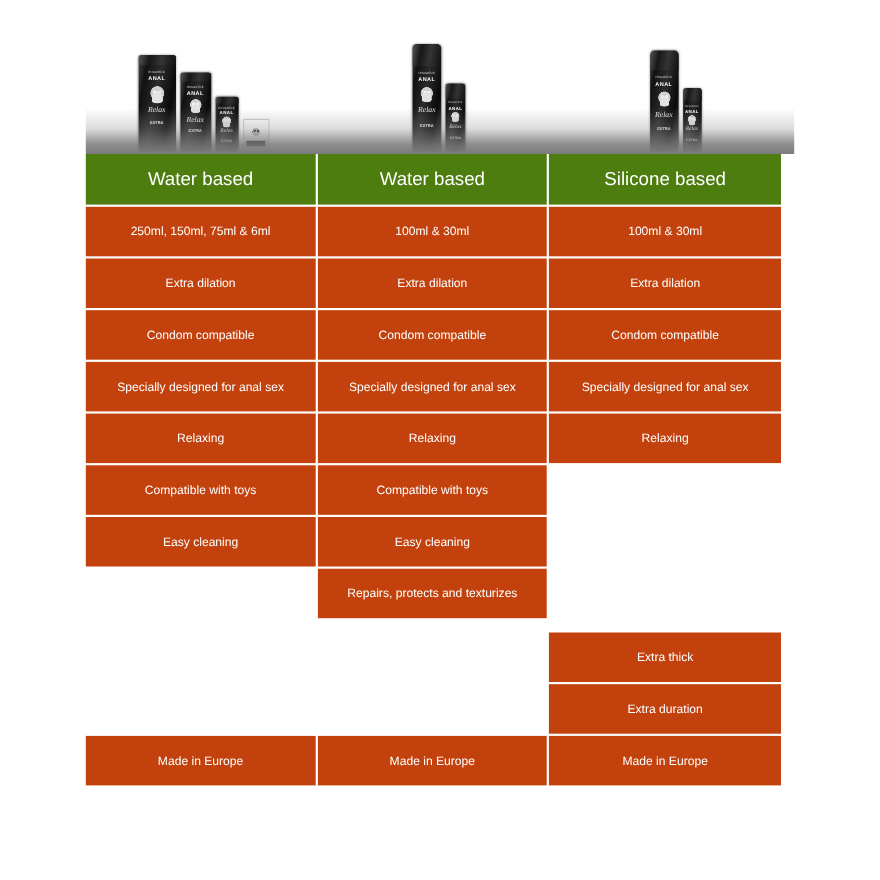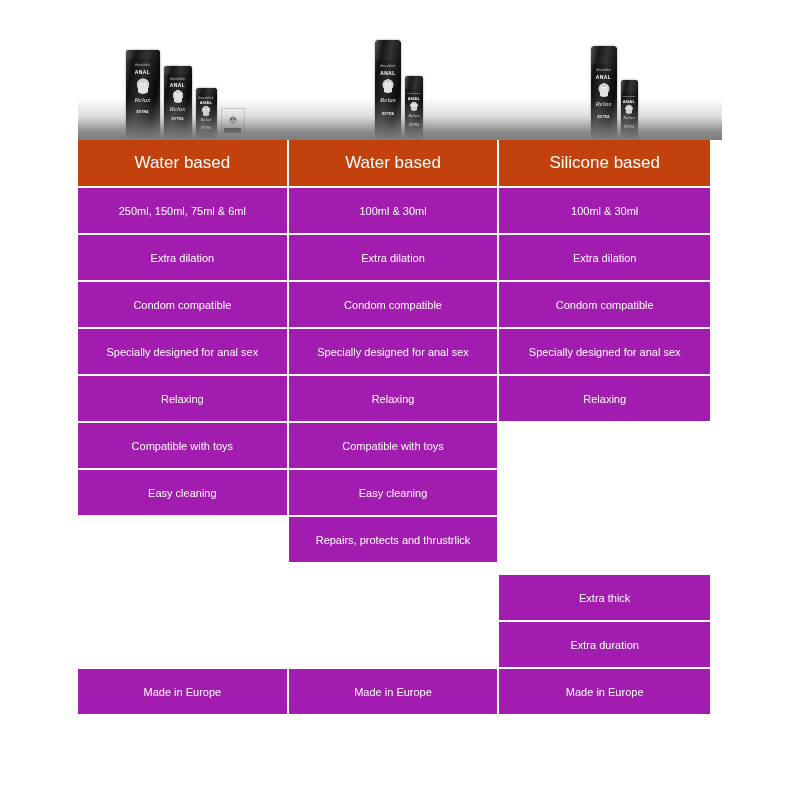--- a/index.html
+++ b/index.html
@@ -165,32 +165,32 @@
 
   .cell {
     width: 214px;
     margin-right: 2px;
     display: flex;
     align-items: center;
     justify-content: center;
     text-align: center;
     color: #ffffff;
     font-size: 11px;
-    background: #a21caf;
+    background: #c2410c;
     box-sizing: border-box;
     padding: 4px 8px;
   }
   .cell:last-child { margin-right: 12px; width: 216px; text-align: right; }
 
   .cell.empty {
     background: transparent;
   }
 
   .row.header .cell {
-    background: #c2410c;
+    background: #4d7c0f;
     height: 46px;
     font-size: 17px;
     color: #ffffff;
     font-weight: normal;
   }
 
   .row.body .cell { height: 45px; }
 
   .gap-row { height: 11px; }
 </style>
@@ -325,21 +325,21 @@
 
     <div class="row body">
       <div class="cell">Easy cleaning</div>
       <div class="cell">Easy cleaning</div>
       <div class="cell empty"></div>
     </div>
 
 
     <div class="row body">
       <div class="cell empty"></div>
-      <div class="cell">Repairs, protects and thrustrlick</div>
+      <div class="cell">Repairs, protects and texturizes</div>
       <div class="cell empty"></div>
     </div>
 
     <div class="gap-row"></div>
 
     <div class="row body">
       <div class="cell empty"></div>
       <div class="cell empty"></div>
       <div class="cell">Extra thick</div>
     </div>

